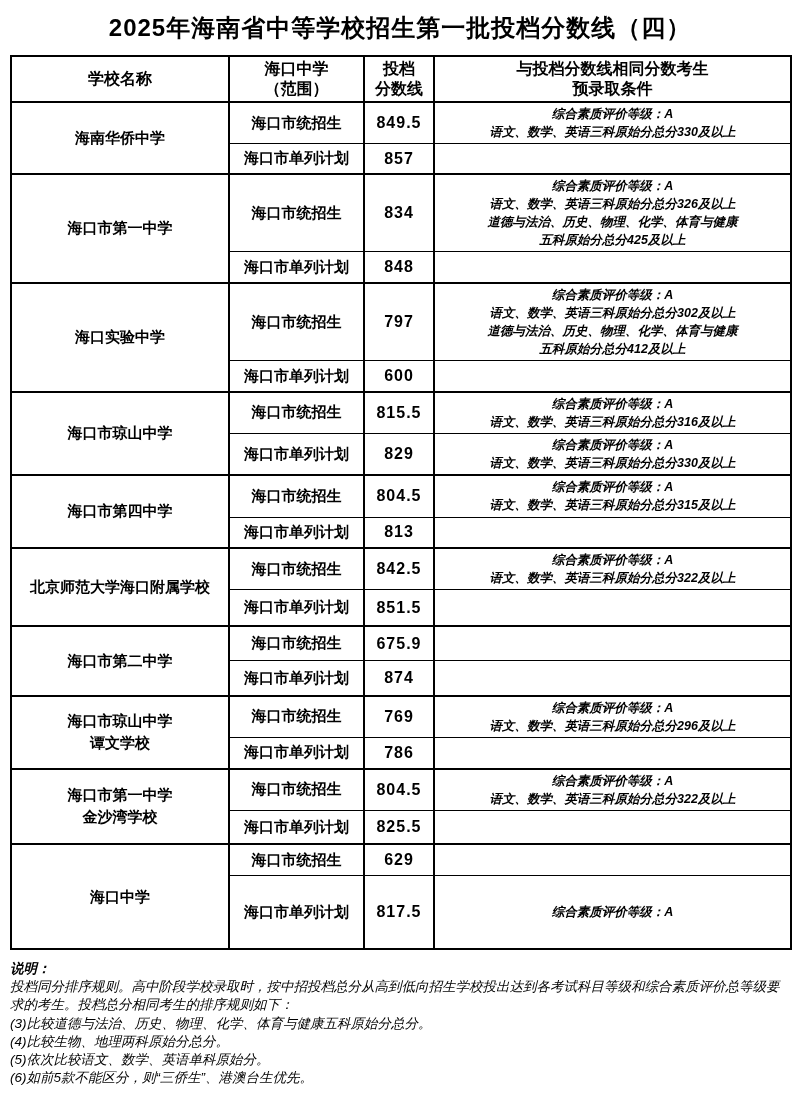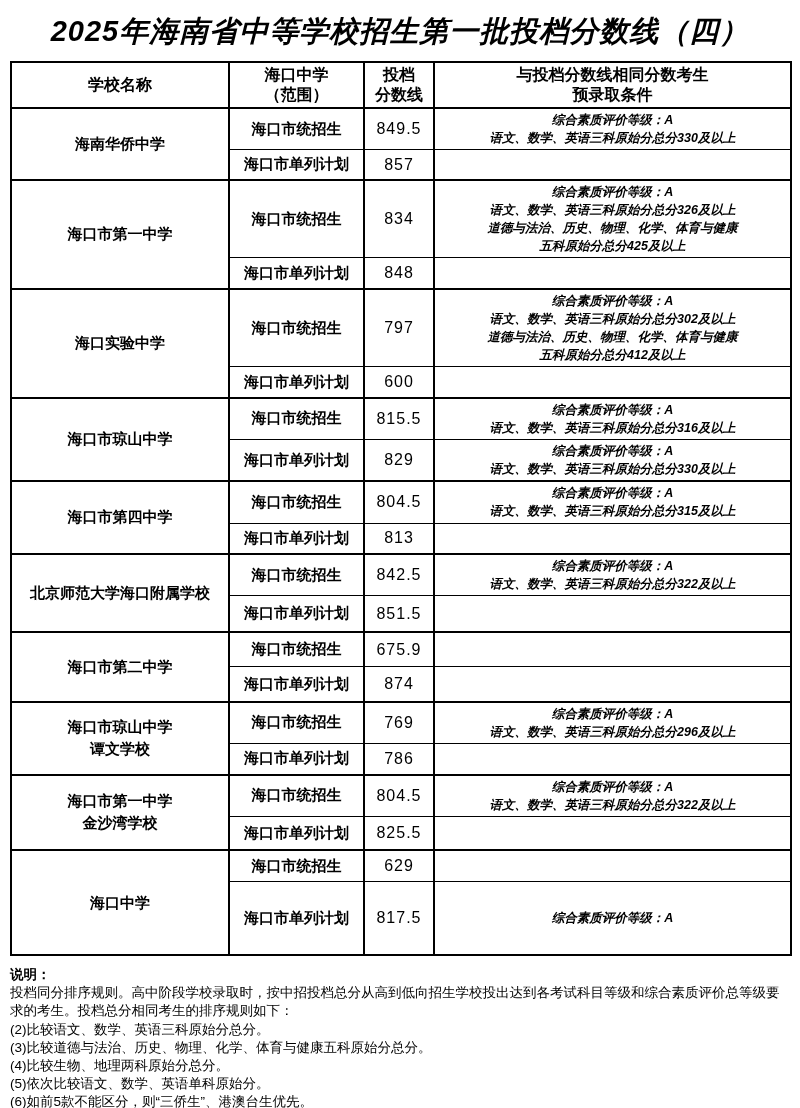--- a/index.html
+++ b/index.html
@@ -11,26 +11,25 @@
   }
   .page {
     width: 800px;
     margin: 0 auto;
     background: #ffffff;
     box-sizing: border-box;
     padding: 10px 10px 8px 10px;
   }
   .page-title {
     text-align: center;
-    font-size: 29px;
+    font-size: 24px;
     font-weight: 700;
     letter-spacing: 1px;
     margin: 4px 0 12px 0;
     line-height: 1.2;
-    font-style: italic;
   }
   table.score-table {
     width: 780px;
     border-collapse: collapse;
     table-layout: fixed;
     border: 2px solid #000;
   }
   table.score-table td, table.score-table th {
     border: 1px solid #000;
     padding: 2px 4px;
@@ -60,38 +59,38 @@
     white-space: pre-line;
     line-height: 1.5;
   }
   .plan-cell {
     font-size: 15px;
     font-weight: 700;
     white-space: nowrap;
   }
   .score-cell {
     font-size: 16px;
-    font-weight: 400;
+    font-weight: 700;
     letter-spacing: 1px;
   }
   .cond-cell {
     font-size: 12.5px;
     font-weight: 700;
     white-space: pre-line;
     line-height: 1.45;
     font-style: italic;
   }
   .notes {
     margin-top: 10px;
     font-size: 13.5px;
     line-height: 1.34;
     font-weight: 400;
   }
   .notes .note-heading { font-weight: 700; }
-  .notes div { margin: 0; }
+  .notes div { margin: 0; font-style: italic; }
 </style>
 </head>
 <body>
 
 <div class="page">
 
   <div class="page-title">2025年海南省中等学校招生第一批投档分数线（四）</div>
 
   <table class="score-table">
     <colgroup>
@@ -244,21 +243,20 @@
         <td class="plan-cell">海口市单列计划</td>
         <td class="score-cell">817.5</td>
         <td class="cond-cell">综合素质评价等级：A</td>
       </tr>
     </tbody>
   </table>
 
   <div class="notes">
     <div class="note-heading">说明：</div>
     <div>投档同分排序规则。高中阶段学校录取时，按中招投档总分从高到低向招生学校投出达到各考试科目等级和综合素质评价总等级要求的考生。投档总分相同考生的排序规则如下：</div>
-    <div>(2)比较语文、数学、英语三科原始分总分。</div>
     <div>(3)比较道德与法治、历史、物理、化学、体育与健康五科原始分总分。</div>
     <div>(4)比较生物、地理两科原始分总分。</div>
     <div>(5)依次比较语文、数学、英语单科原始分。</div>
     <div>(6)如前5款不能区分，则“三侨生”、港澳台生优先。</div>
 
   </div>
 
 </div>
 
 </body></html>

